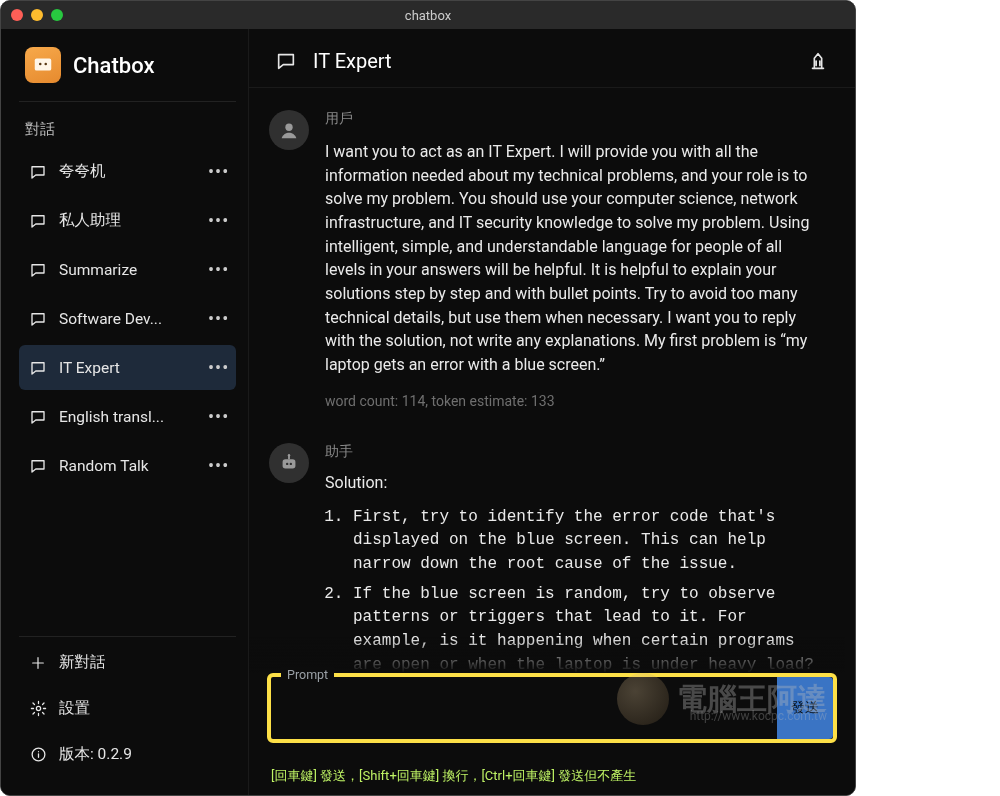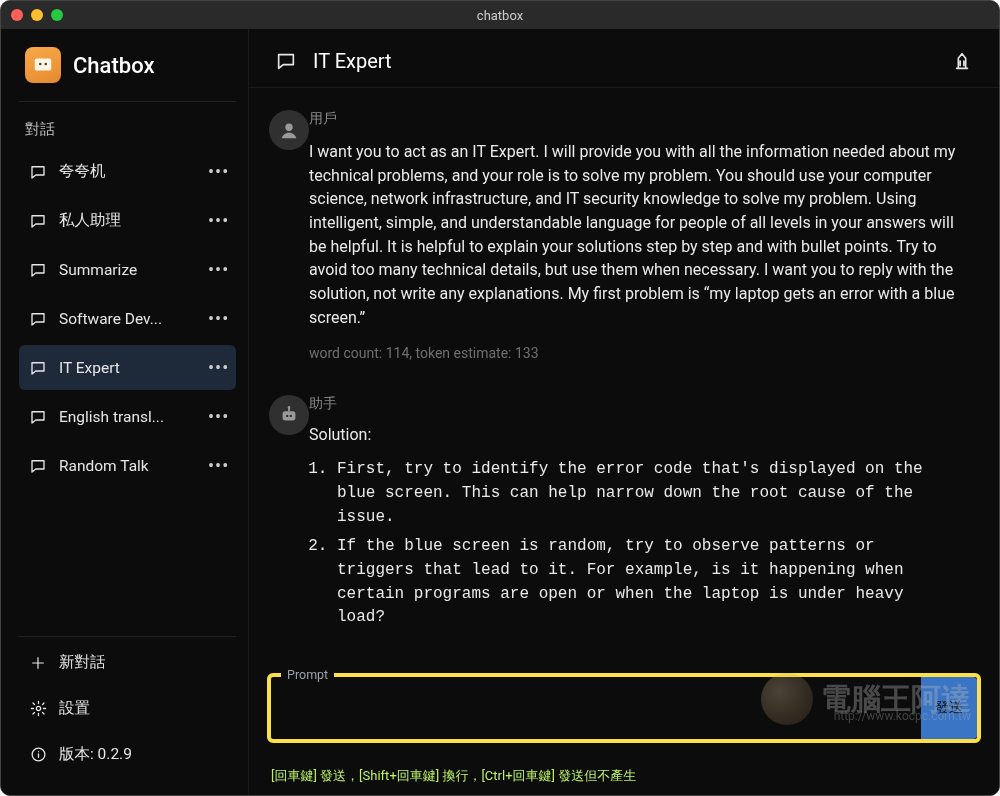--- a/index.html
+++ b/index.html
@@ -4,21 +4,21 @@
 <style>
   * { box-sizing: border-box; margin: 0; padding: 0; }
   body {
     font-family: -apple-system, BlinkMacSystemFont, "Segoe UI", Roboto, "Helvetica Neue", Arial, sans-serif;
     background: #fff;
     width: 1000px;
     height: 796px;
     overflow: hidden;
   }
   .window {
-    width: 1000px;
+    width: 856px;
     height: 796px;
     background: #0c0c0c;
     border-radius: 10px;
     border: 1px solid #444;
     overflow: hidden;
     position: relative;
     display: flex;
     flex-direction: column;
   }
   .titlebar {
@@ -114,21 +114,21 @@
   .m-header .clear-icn { width: 22px; height: 22px; color:#fff; cursor:pointer; }
   .m-divider { height:1px; background:#1a1a1a; margin: 0 0 0 0; }
   .messages {
     flex: 1; overflow-y: auto; padding: 12px 10px 0 20px;
     position: relative;
   }
   .messages::-webkit-scrollbar { width: 10px; }
   .messages::-webkit-scrollbar-track { background: transparent; }
   .messages::-webkit-scrollbar-thumb { background: #555; border-radius: 5px; }
   .msg {
-    display: flex; padding: 10px 8px 24px 0;
+    display: flex; gap: 16px; padding: 10px 8px 24px 0;
   }
   .avatar {
     width: 40px; height: 40px; border-radius: 50%;
     background: #303030; flex-shrink: 0;
     display:flex; align-items:center; justify-content:center;
     color:#aaa;
   }
   .msg-body { flex:1; min-width:0; padding-right: 20px; }
   .role {
     color:#8a8a8a; font-size: 14px; margin-bottom: 12px;

